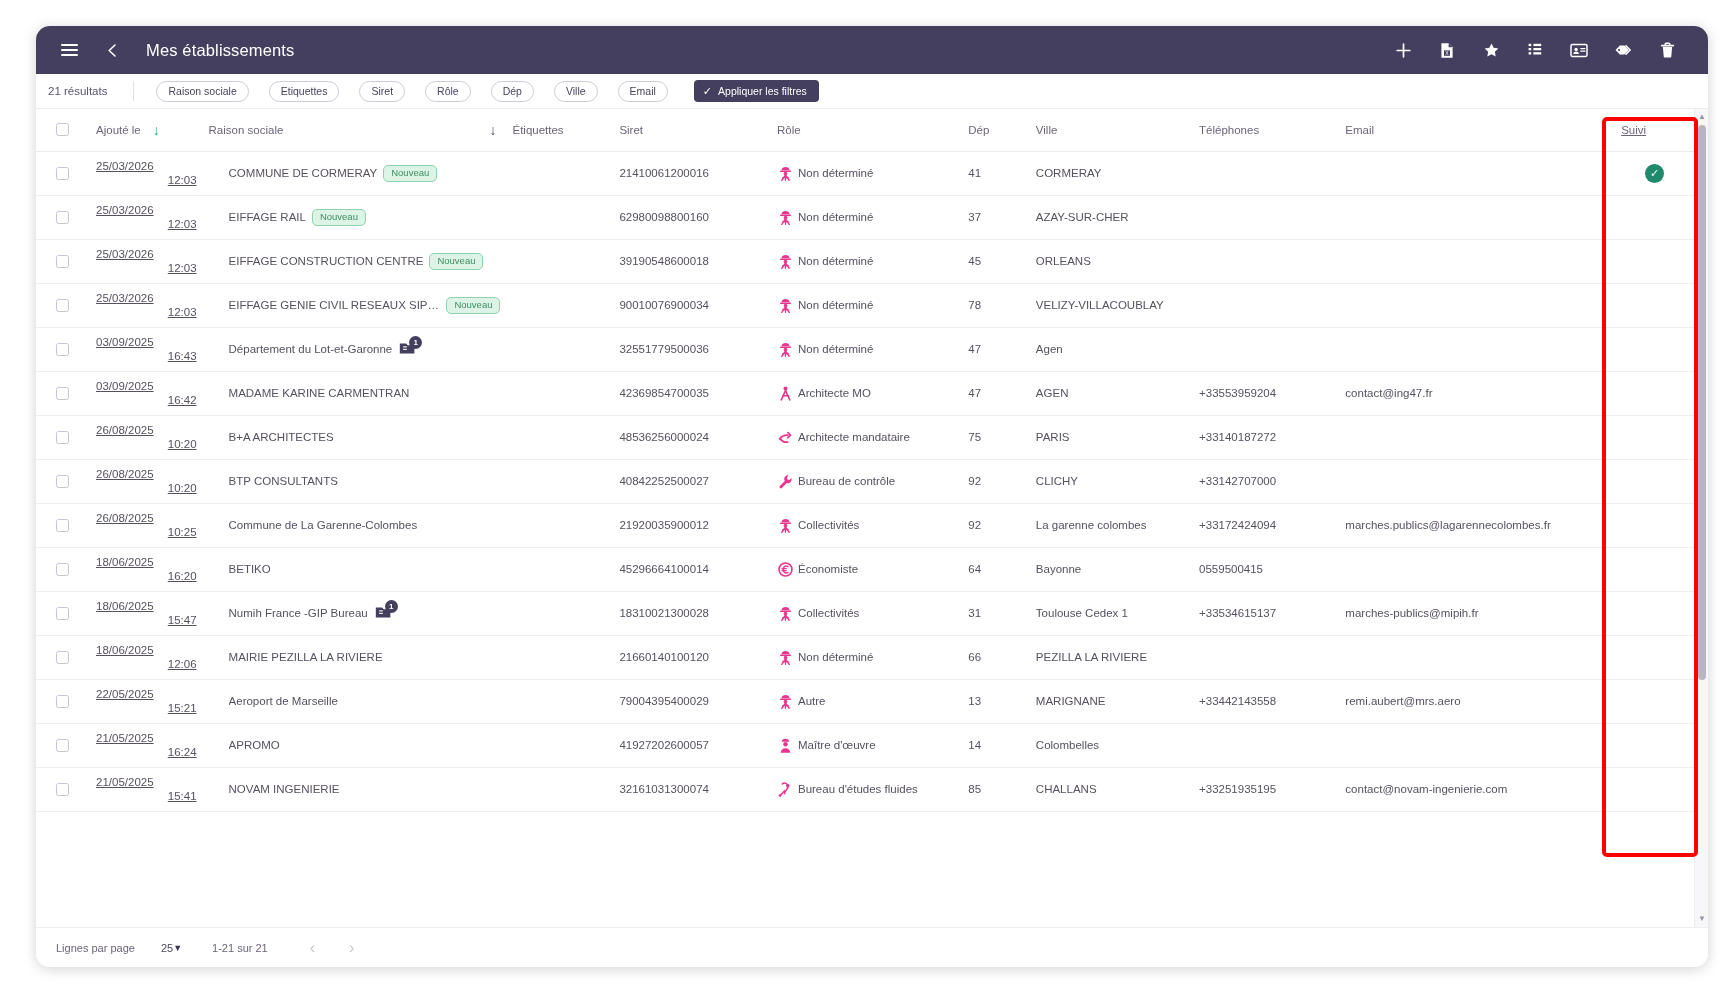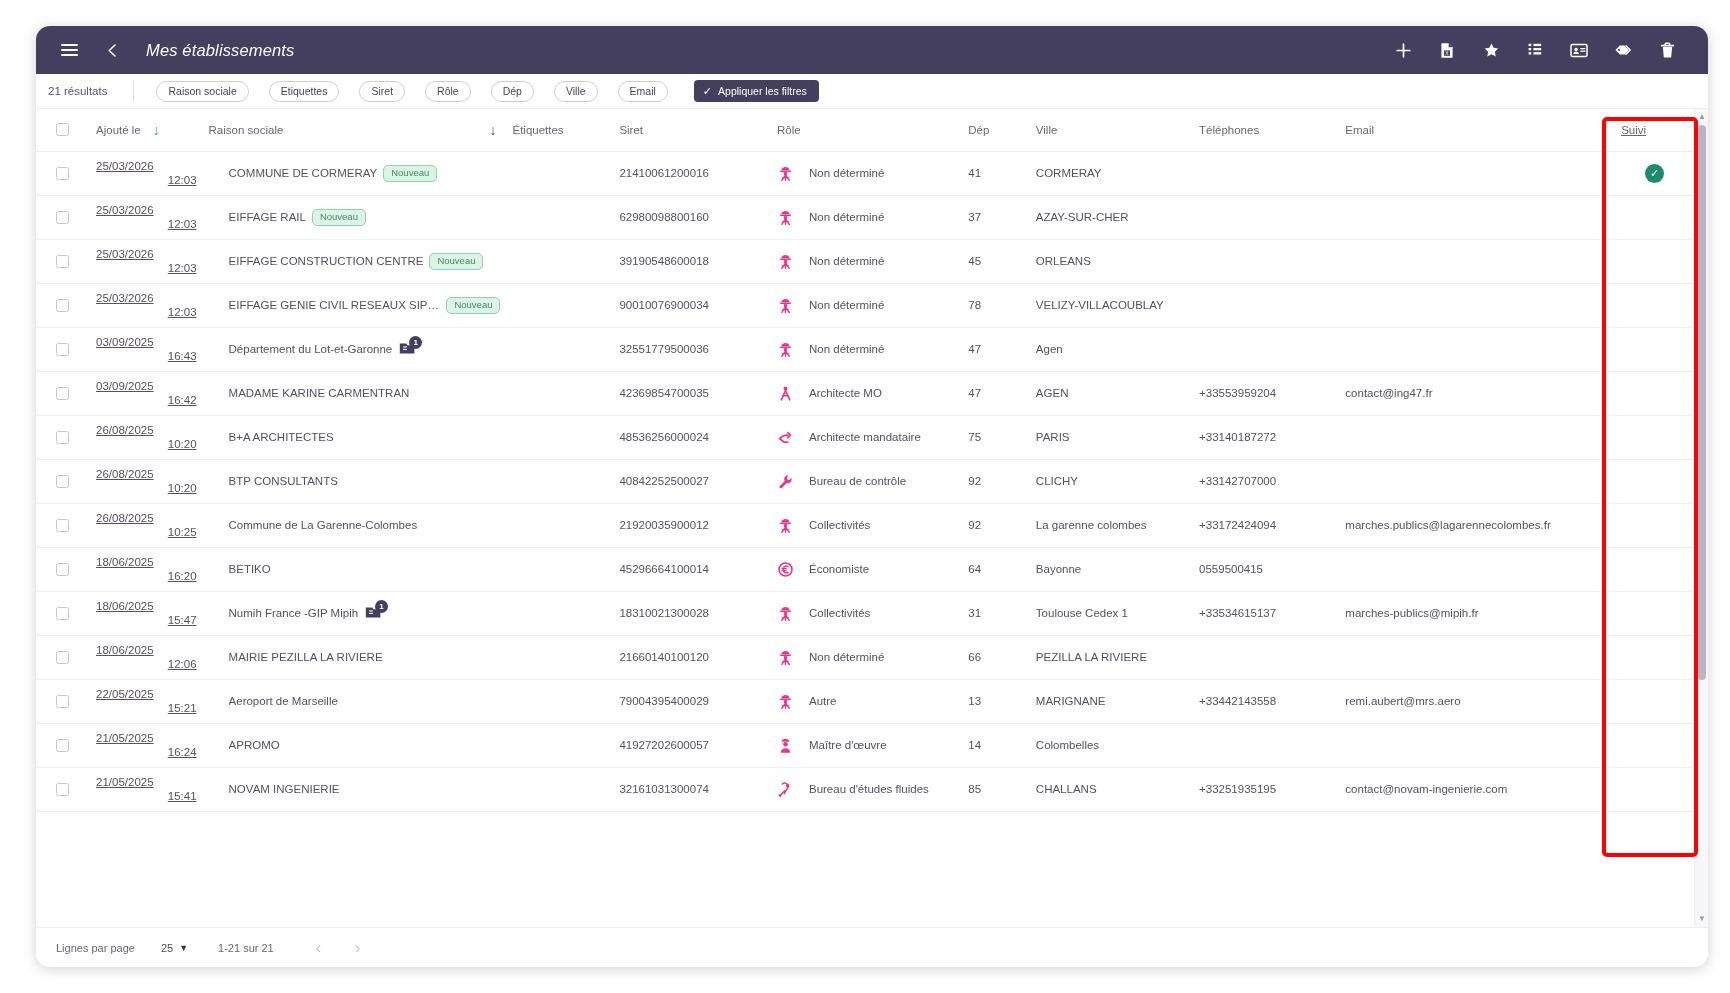--- a/index.html
+++ b/index.html
@@ -30,21 +30,21 @@
 
   
   .appbar {
     flex: 0 0 48px;
     background: #443f5e;
     display: flex;
     align-items: center;
     padding: 0 18px 0 16px;
     color: #ffffff;
   }
-  .appbar-left { display: flex; align-items: center; gap: 9px; font-style: italic; }
+  .appbar-left { display: flex; align-items: center; gap: 9px; }
   .iconbtn {
     width: 34px; height: 34px;
     display: flex; align-items: center; justify-content: center;
     cursor: pointer; border-radius: 4px;
     color: #ffffff;
   }
   .hamburger { display: flex; flex-direction: column; gap: 3px; width: 17px; }
   .hamburger i { display:block; height: 2px; background: #fff; border-radius: 1px; }
   .appbar-title {
     font-size: 16.5px; font-weight: 400; letter-spacing: .15px;
@@ -173,21 +173,21 @@
   }
   .doc-badge { position: relative; flex: 0 0 auto; width: 22px; height: 18px; }
   .doc-badge .cnt {
     position: absolute; right: -2px; top: -4px;
     width: 13px; height: 13px; border-radius: 50%;
     background: #443f5e; color: #fff;
     font-size: 8px; line-height: 13px; text-align: center;
     font-weight: 700;
   }
 
-  .rolecell { display: flex; align-items: center; gap: 15px; }
+  .rolecell { display: flex; align-items: center; gap: 4px; }
   .rolecell .ri { flex: 0 0 auto; width: 17px; height: 17px; color: #e8368f; }
   .rolecell .rt { line-height: 12.5px; }
 
   .suivi-badge {
     width: 19px; height: 19px; border-radius: 50%;
     background: #1f8a6d; color: #fff;
     display: inline-flex; align-items: center; justify-content: center;
     font-size: 11px; line-height: 1;
     margin: 0 auto;
   }
@@ -216,21 +216,21 @@
     flex: 0 0 40px;
     display: flex; align-items: center;
     padding-left: 20px;
     gap: 30px;
     border-top: 1px solid #efedf3;
     background: #fff;
     font-size: 11px;
     color: #6d6478;
   }
   .perpage { display: flex; align-items: flex-end; gap: 26px; }
-  .perpage .val { display: flex; align-items: center; gap: 6px; color: #4f4860; cursor: pointer;}
+  .perpage .val { display: flex; align-items: center; gap: 0; color: #4f4860; cursor: pointer;}
   .caret-dn { font-size: 9px; color: #3b3550; }
   .pager { display: flex; align-items: center; gap: 34px; margin-left: 12px; }
   .pager span { font-size: 16px; color: #cac5d3; cursor: pointer; }
 
   
   .annot {
     position: absolute;
     border: 4px solid #ff0000;
     border-radius: 5px;
     pointer-events: none;
@@ -678,21 +678,21 @@
                 <td class="c-email"></td>
                 <td class="c-suivi"></td>
               </tr>
               <tr>
                 <td class="c-chk">
                   <span class="cbox"></span>
                 </td>
                 <td class="c-date"><span class="datecell"><span class="d1">18/06/2025</span><span class="d2">15:47</span></span></td>
                 <td class="c-name">
                   <span class="namecell">
-                    <span class="txt">Numih France -GIP Mipih</span>
+                    <span class="txt">Numih France -GIP Bureau</span>
                     <span class="doc-badge"><svg viewBox="0 0 22 18" width="20" height="17">
                         <path d="M2 3.4h7l1.6 2h7.4v9.2H2z" fill="#443f5e"></path>
                         <path d="M5.6 6.6h4.2v1.4H5.6zM5.6 9.2h4.2v1.4H5.6z" fill="#ffffff" opacity=".85"></path>
                       </svg><span class="cnt">1</span></span>
                   </span>
                 </td>
                 <td class="c-tags"></td>
                 <td class="c-siret">18310021300028</td>
                 <td class="c-role">
                   <span class="rolecell">

